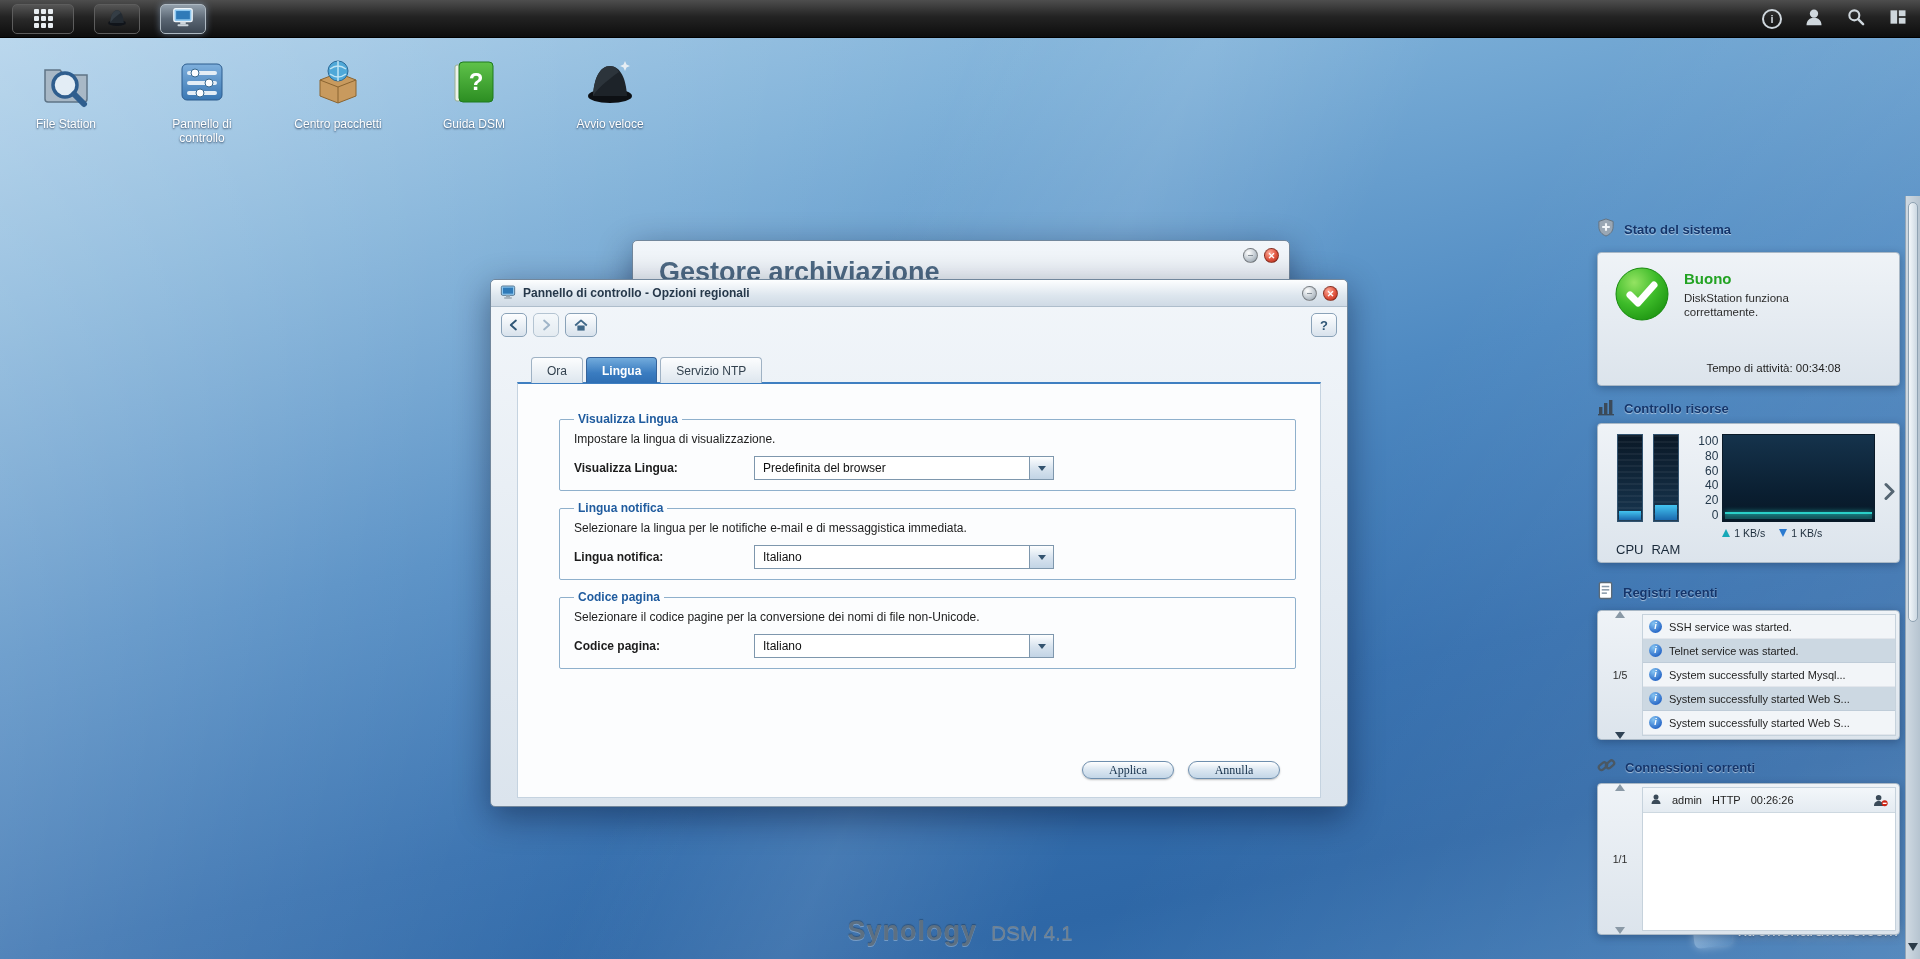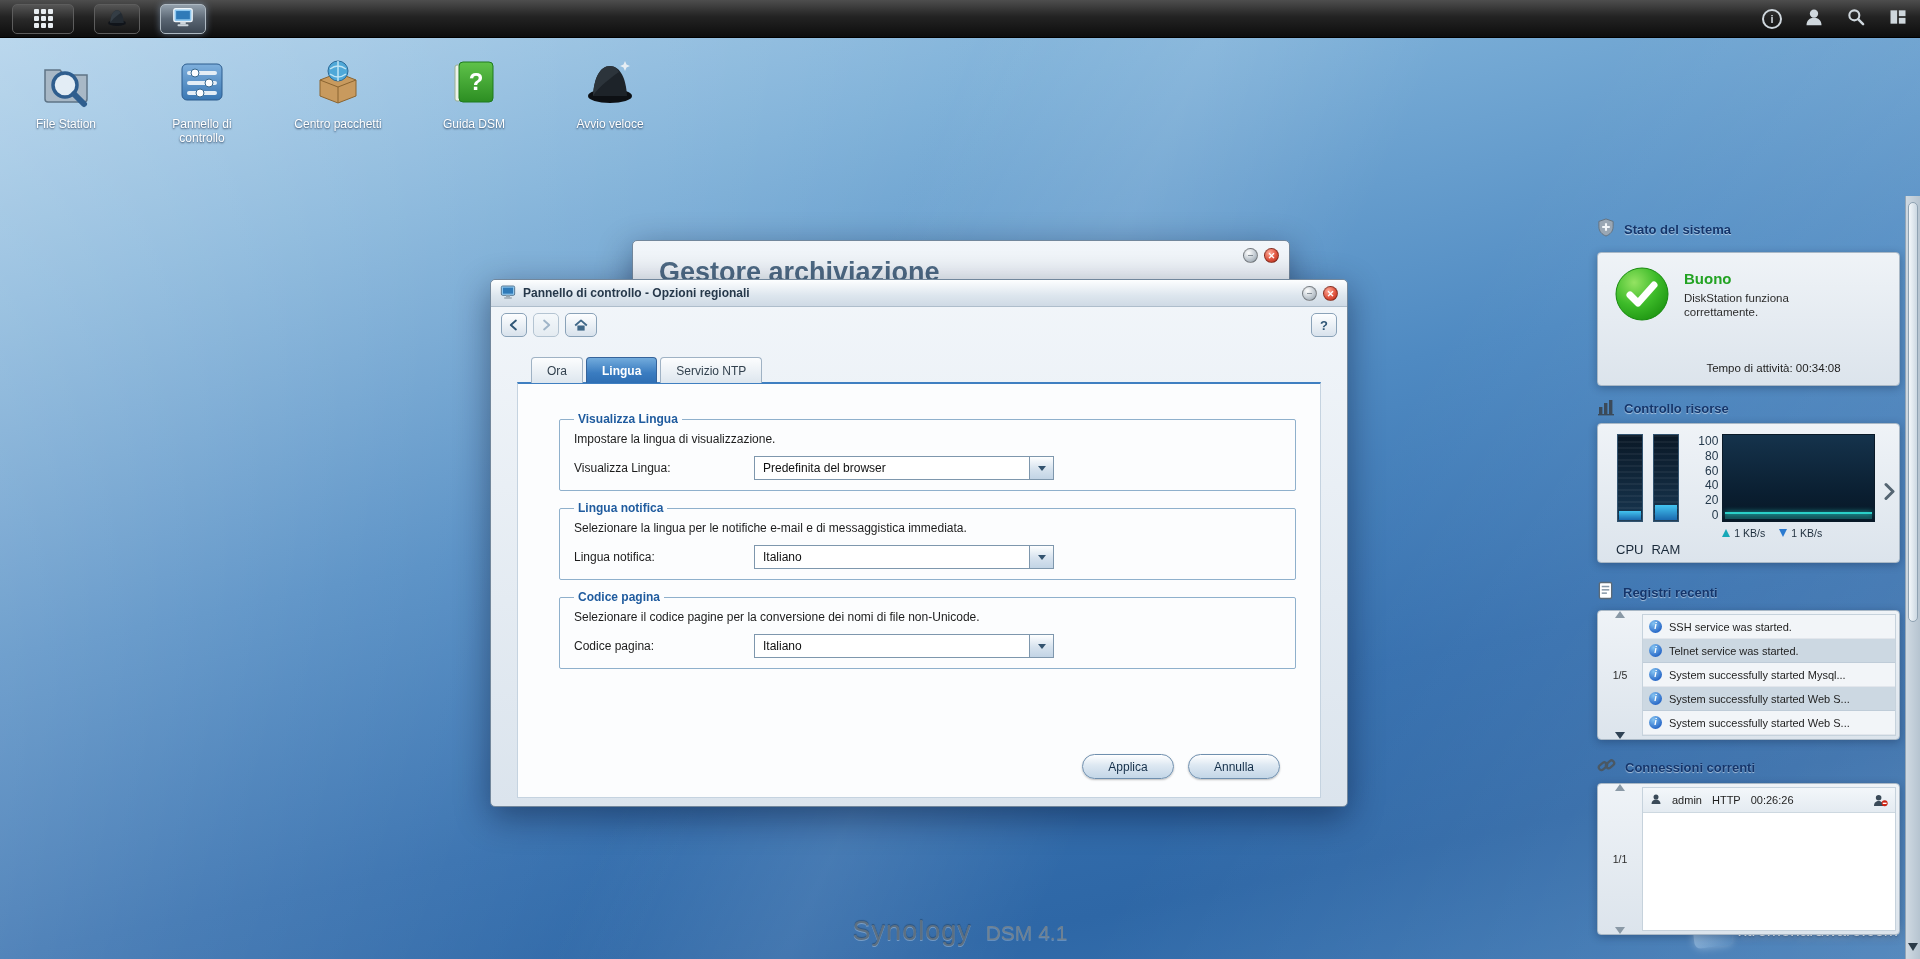--- a/index.html
+++ b/index.html
@@ -74,31 +74,31 @@
     background:linear-gradient(#fcfdfe,#dde6ee);display:flex;align-items:center;box-sizing:border-box;}
   .tab.active{background:linear-gradient(#72abdc,#3a7cc0 60%,#2f6fb4);color:#fff;font-weight:bold;border-color:#35639a;}
 
   .win-content{position:relative;margin:0 26px;height:416px;background:#fcfdfe;
     border:1px solid #c5d3e0;border-top:2px solid #3f7fc1;box-sizing:border-box;padding-left:17px;}
   fieldset.fs{border:1px solid #8fb0cc;border-radius:2px;margin:28px 24px 0;padding:2px 14px 10px;}
   fieldset.fs + fieldset.fs{margin-top:10px;}
   .fs legend{color:#1f5b9e;font-weight:bold;font-size:12px;padding:0 4px;}
   .fs-desc{font-size:12px;color:#1c1c1c;margin:4px 0 10px;}
   .fs-row{display:flex;align-items:center;height:24px;font-size:12px;color:#1c1c1c;}
-  .fs-label{width:180px;}
+  .fs-label{width:180px;font-weight:bold;}
   .sel{display:flex;width:300px;height:24px;border:1px solid #7e97ad;background:#fff;
     align-items:center;box-sizing:border-box;cursor:pointer;}
   .sel-val{flex:1;font-size:12px;padding:0 8px;color:#111;white-space:nowrap;overflow:hidden;}
   .sel-btn{width:23px;align-self:stretch;border-left:1px solid #7e97ad;
     background:linear-gradient(#feffff,#d6e2ee 55%,#c2d4e5);display:flex;align-items:center;justify-content:center;}
   .sel-btn::after{content:"";border:4px solid transparent;border-top:5px solid #33536f;margin-top:5px;}
   .win-buttons{position:absolute;right:40px;bottom:18px;display:flex;gap:14px;}
-  .pill-btn{height:25px;min-width:92px;padding:0 18px;border:1px solid #6f8fae;border-radius:13px;
+  .pill-btn{height:18px;min-width:92px;padding:0 18px;border:1px solid #6f8fae;border-radius:13px;
     background:linear-gradient(#ffffff,#dde8f2 45%,#c3d6e7);font-size:12px;color:#15304a;
-    cursor:pointer;box-shadow:0 1px 2px rgba(0,0,0,0.25);font-family:Liberation Sans, sans-serif;}
+    cursor:pointer;box-shadow:0 1px 2px rgba(0,0,0,0.25);font-family:Liberation Serif, serif;}
 
   
   .sidebar{position:absolute;left:1597px;top:208px;width:303px;z-index:8;}
   .whead{display:flex;align-items:center;gap:9px;color:#14356b;font-weight:bold;font-size:13px;
     text-shadow:0 1px 1px rgba(255,255,255,0.55);}
   .whead.m1{margin:10px 0 12px;}
   .whead.m2{margin:12px 0 4px;}
   .whead.m3{margin:18px 0 7px;}
   .whead.m4{margin:16px 0 5px;}
   .wbox{background:linear-gradient(#eff3f7,#dce4ec);border:1px solid #a9b8c6;border-radius:4px;
@@ -171,21 +171,21 @@
     background:linear-gradient(90deg,#cfd9e2,#b6c4d0);border-left:1px solid #94a6b6;box-sizing:border-box;}
   .vs-thumb{position:absolute;top:6px;left:2px;width:10px;height:420px;border-radius:5px;
     background:linear-gradient(90deg,#f3f7fa,#ccd8e2);border:1px solid #8fa2b2;box-sizing:border-box;cursor:pointer;}
   .vs-down{position:absolute;bottom:3px;left:0;width:14px;height:18px;background:none;border:none;
     display:flex;align-items:center;justify-content:center;padding:0;cursor:pointer;}
   .vs-down::after{content:"";border-left:5px solid transparent;border-right:5px solid transparent;border-top:8px solid #2a3a48;}
 
   
   .dsm-mark{position:absolute;left:50%;bottom:12px;transform:translateX(-50%);
     display:flex;gap:14px;align-items:baseline;z-index:3;}
-  .syno{font-size:27px;font-weight:normal;color:#5d7082;letter-spacing:1px;
+  .syno{font-size:27px;font-weight:bold;color:#5d7082;letter-spacing:1px;
     text-shadow:0 1px 0 rgba(255,255,255,0.30), 0 -1px 1px rgba(0,0,0,0.25);}
   .dsmv{font-size:21px;color:#6f8191;text-shadow:0 1px 0 rgba(255,255,255,0.25);}
   .xhw{position:absolute;right:22px;bottom:12px;display:flex;align-items:center;gap:7px;z-index:3;}
   .xhw-logo{width:38px;height:32px;border-radius:6px;transform:rotate(-7deg);
     background:linear-gradient(135deg, rgba(215,235,250,0.60), rgba(130,175,220,0.25));
     box-shadow:0 0 8px rgba(255,255,255,0.35);}
   .xhw-text{color:#f5fafd;font-size:17px;
     text-shadow:0 0 8px rgba(255,255,255,0.85), 0 1px 2px rgba(0,50,110,0.55);}
 </style>
 </head>

